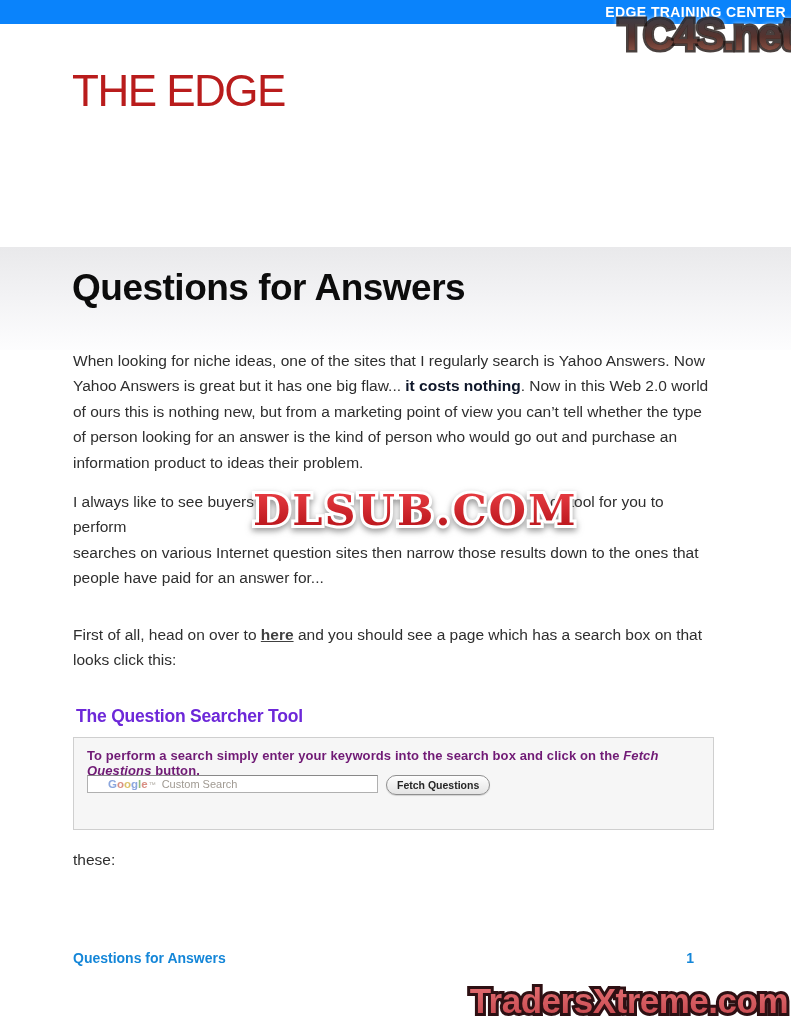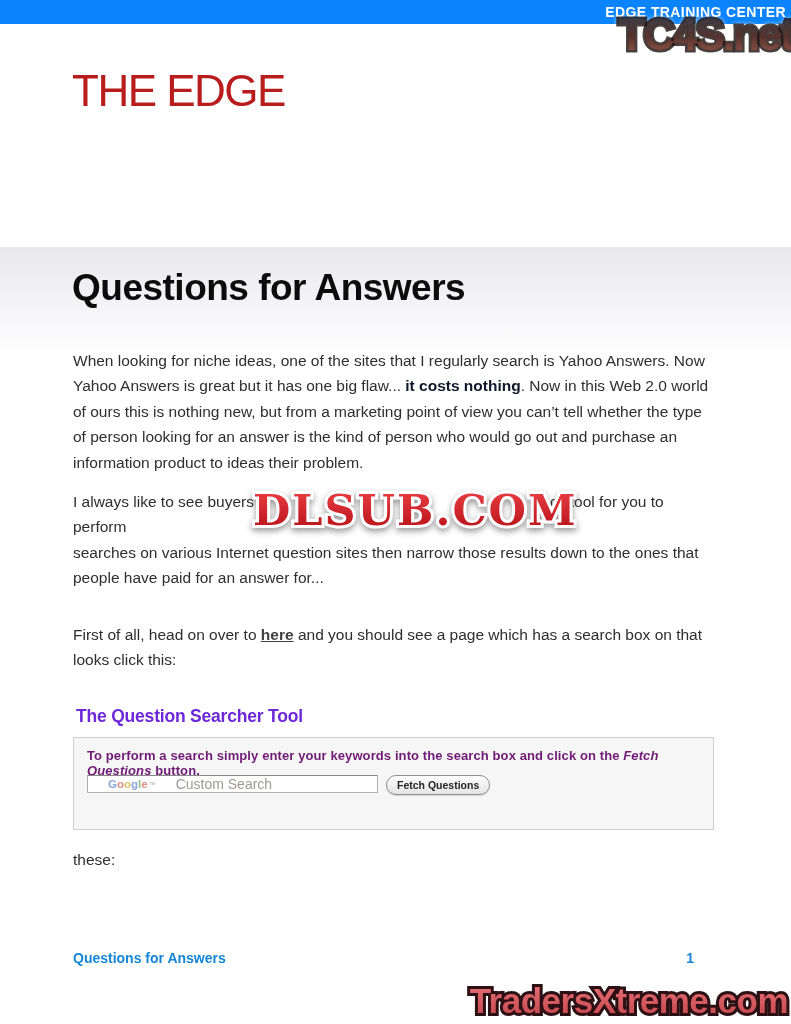--- a/index.html
+++ b/index.html
@@ -60,21 +60,21 @@
                letter-spacing:-0.2px; }
   .tool-box { position:absolute; left:73px; top:737px; width:641px; height:93px; background:#f6f6f6;
               border:1px solid #cfcfcf; }
   .tool-instruction { position:absolute; left:13px; top:10px; color:#701a75; font-size:13px; font-weight:bold;
                       letter-spacing:0.1px; }
   .tool-input { position:absolute; left:13px; top:37px; width:291px; height:18px; background:#ffffff;
                 border:1px solid #b0b0b0; border-top-color:#888888; display:flex; align-items:center;
                 padding-left:20px; cursor:text; }
   .g-brand { font-size:11.5px; font-weight:bold; letter-spacing:0; }
   .g-tm { font-size:7px; color:#b3aea6; vertical-align:super; margin-left:1px; }
-  .g-ph { font-size:14px; color:#a09a92; margin-left:20px; }
+  .g-ph { font-size:11px; color:#a09a92; margin-left:6px; }
   .tool-button { position:absolute; left:312px; top:37px; height:20px; padding:0 10px; border-radius:10px;
                  border:1px solid #8f8f8f; background:linear-gradient(180deg,#fefefe,#e4e4e4);
                  display:flex; align-items:center; color:#262626; font-size:10.5px; font-weight:bold;
                  box-shadow:0 1px 1px rgba(0,0,0,0.15); cursor:pointer; }
 
   
   .footer { position:absolute; left:73px; top:950px; width:621px; display:flex; justify-content:space-between;
             color:#1486d8; font-size:14px; font-weight:bold; line-height:16px; }
 </style>
 </head>

